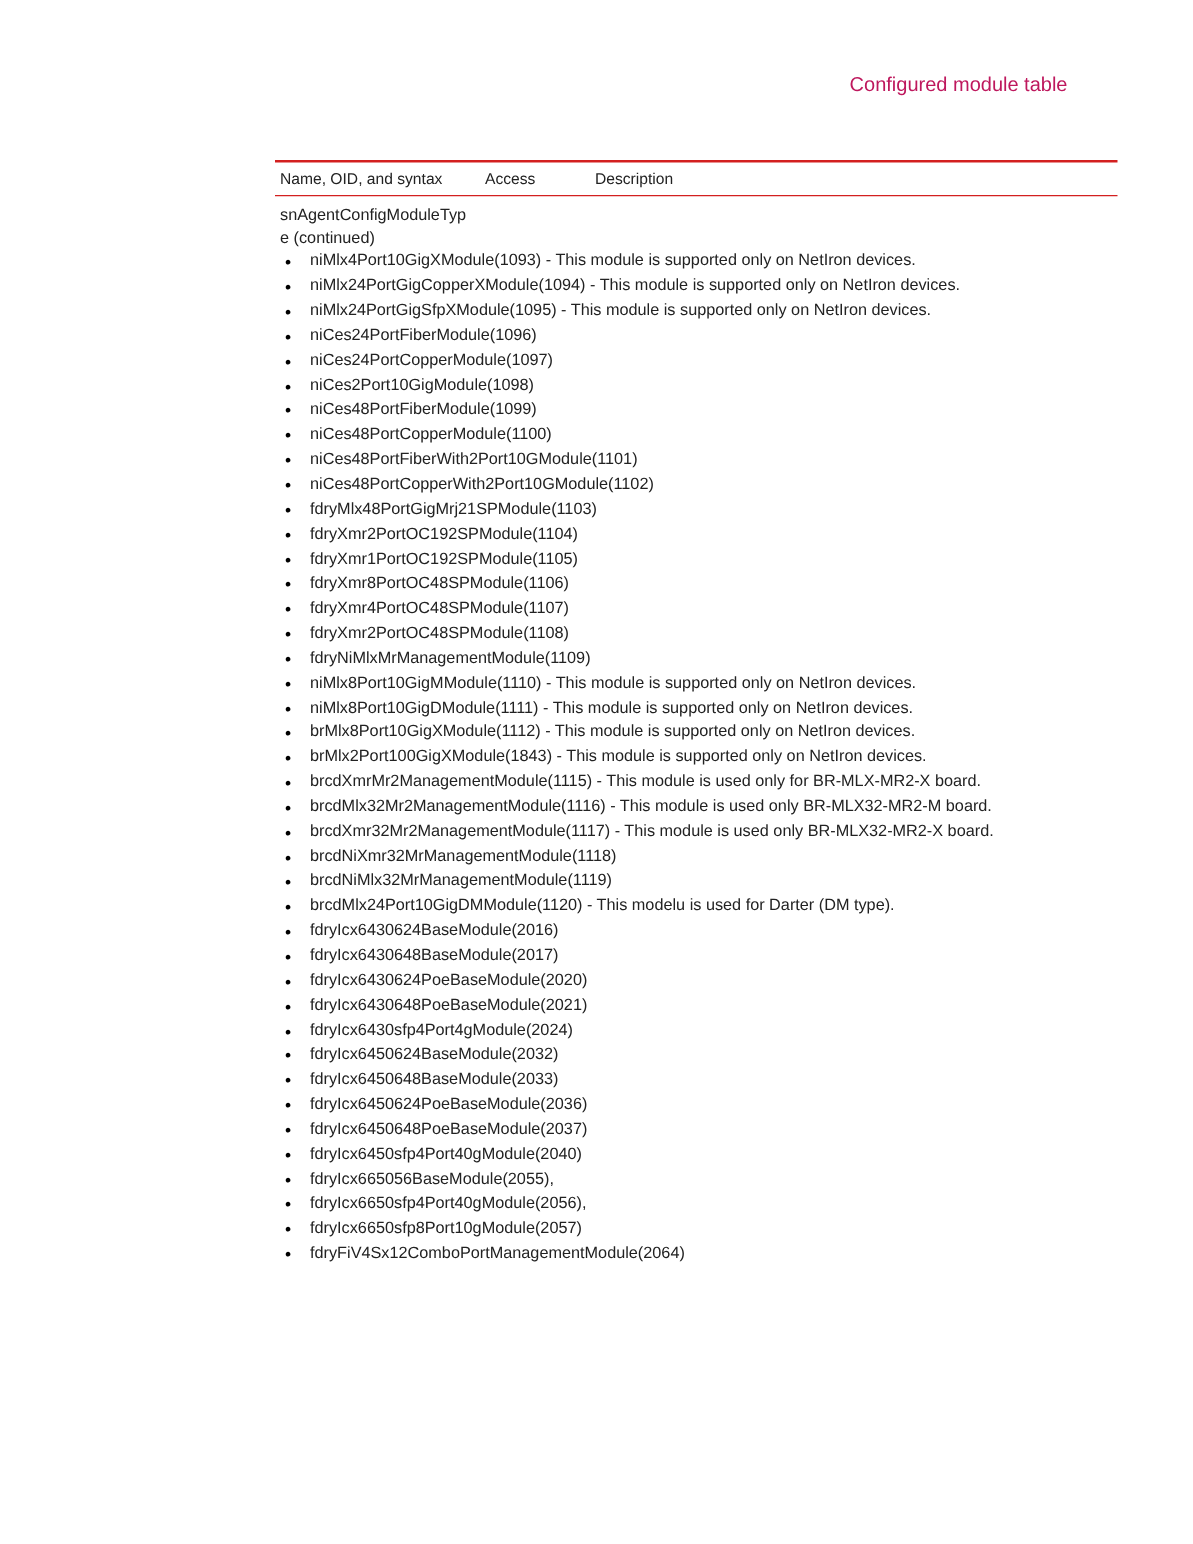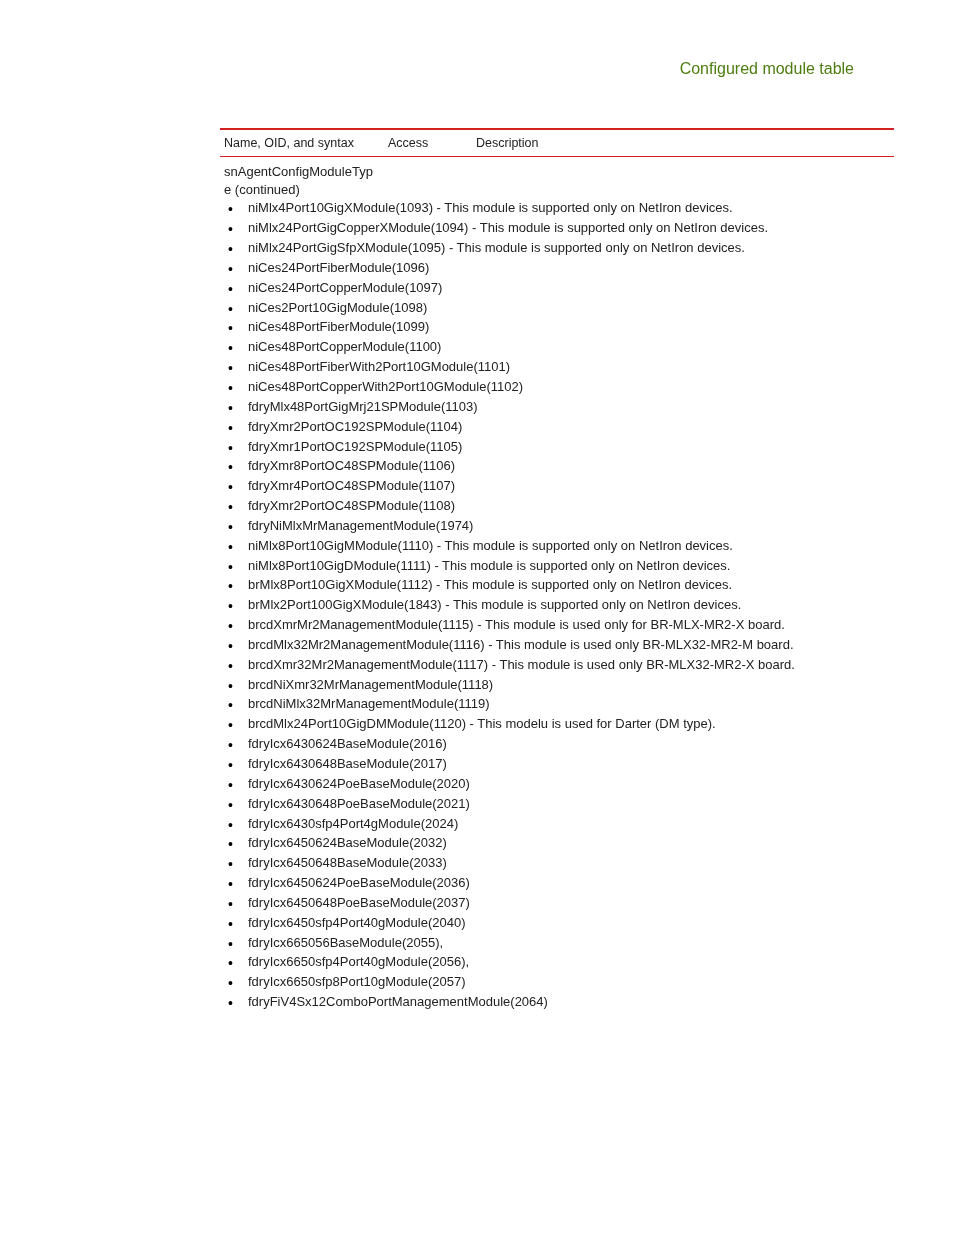--- a/index.html
+++ b/index.html
@@ -8,21 +8,21 @@
       font-family: Arial, Helvetica, sans-serif;
       font-size: 13px;
       color: #222;
       width: 954px;
       margin: 0 auto;
       padding-top: 60px;
     }
     .page-header-title {
       text-align: right;
       font-size: 16px;
-      color: #4d7c0f;
+      color: #be185d;
       padding-right: 100px;
       margin-bottom: 50px;
     }
     .content {
       margin-left: 220px;
       margin-right: 60px;
     }
     .table {
       width: 100%;
       border-top: 2px solid #d32020;
@@ -91,21 +91,21 @@
             <li>niCes48PortFiberModule(1099)</li>
             <li>niCes48PortCopperModule(1100)</li>
             <li>niCes48PortFiberWith2Port10GModule(1101)</li>
             <li>niCes48PortCopperWith2Port10GModule(1102)</li>
             <li>fdryMlx48PortGigMrj21SPModule(1103)</li>
             <li>fdryXmr2PortOC192SPModule(1104)</li>
             <li>fdryXmr1PortOC192SPModule(1105)</li>
             <li>fdryXmr8PortOC48SPModule(1106)</li>
             <li>fdryXmr4PortOC48SPModule(1107)</li>
             <li>fdryXmr2PortOC48SPModule(1108)</li>
-            <li>fdryNiMlxMrManagementModule(1974)</li>
+            <li>fdryNiMlxMrManagementModule(1109)</li>
             <li>niMlx8Port10GigMModule(1110) - This module is supported only on NetIron devices.</li>
             <li>niMlx8Port10GigDModule(1111) - This module is supported only on NetIron devices.</li>
             <li>brMlx8Port10GigXModule(1112) - This module is supported only on NetIron devices.</li>
             <li>brMlx2Port100GigXModule(1843) - This module is supported only on NetIron devices.</li>
             <li>brcdXmrMr2ManagementModule(1115) - This module is used only for BR-MLX-MR2-X board.</li>
             <li>brcdMlx32Mr2ManagementModule(1116) - This module is used only BR-MLX32-MR2-M board.</li>
             <li>brcdXmr32Mr2ManagementModule(1117) - This module is used only BR-MLX32-MR2-X board.</li>
             <li>brcdNiXmr32MrManagementModule(1118)</li>
             <li>brcdNiMlx32MrManagementModule(1119)</li>
             <li>brcdMlx24Port10GigDMModule(1120) - This modelu is used for Darter (DM type).</li>

